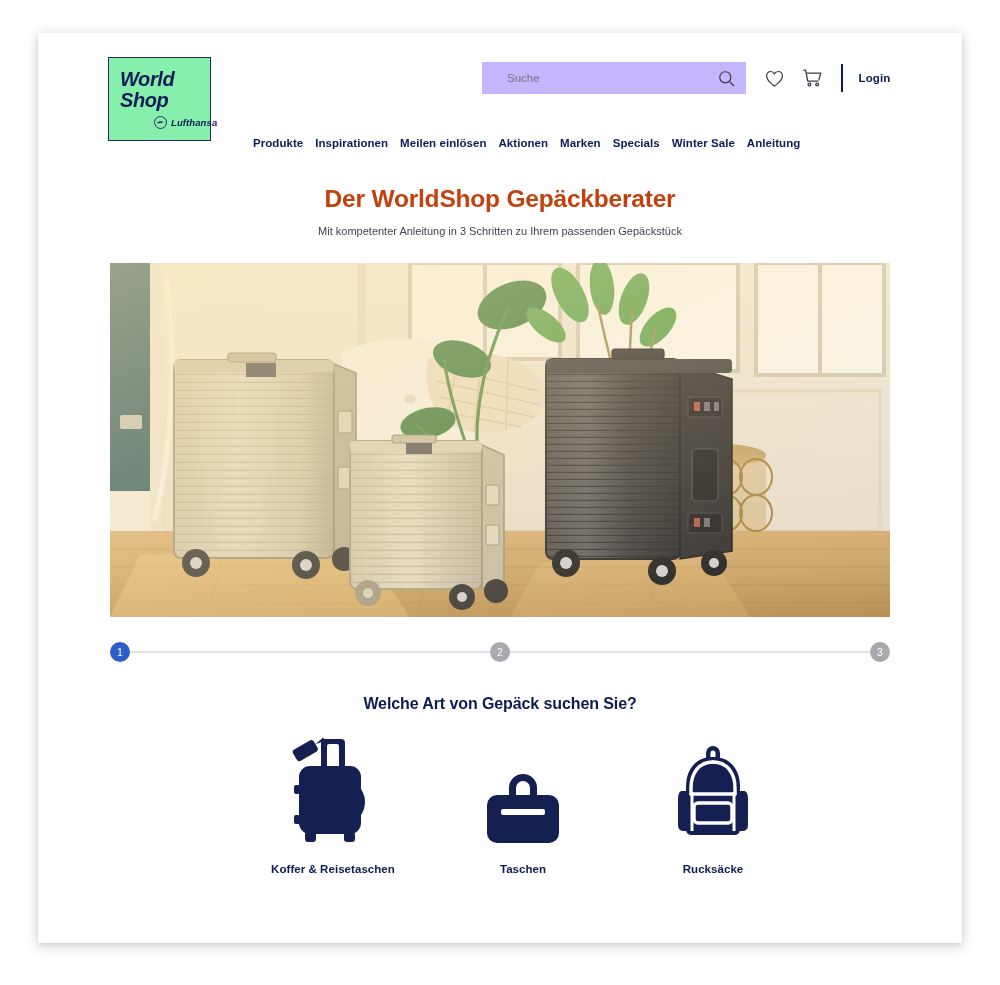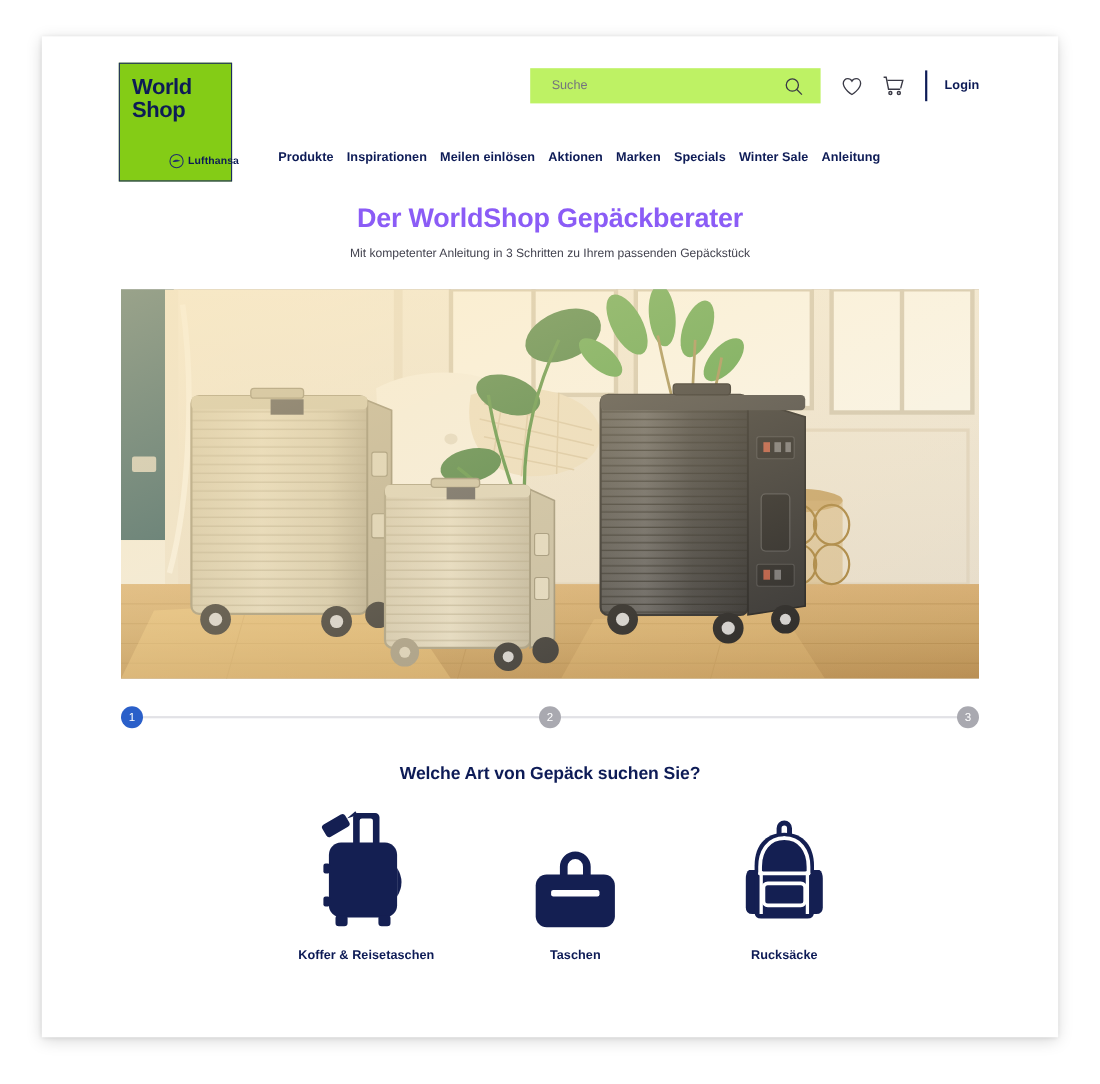--- a/index.html
+++ b/index.html
@@ -27,23 +27,24 @@
   .header {
     position: relative;
     height: 130px;
   }
 
   .logo-box {
     position: absolute;
     left: 70px;
     top: 24px;
     width: 103px;
-    height: 108px;
+    height: 84px;
     border: 1.6px solid #1d2b61;
-    background: #84cc16;
+    background: #86efac;
+    font-style: italic;
   }
   .logo-word {
     position: absolute;
     left: 11px;
     top: 11px;
     color: #0d1b56;
     font-size: 20px;
     font-weight: bold;
     line-height: 21px;
     letter-spacing: -0.4px;
@@ -75,25 +76,25 @@
   .search-row {
     position: absolute;
     left: 444px;
     top: 29px;
     display: flex;
     align-items: center;
   }
   .search-box {
     width: 264px;
     height: 32px;
-    background: #bef264;
+    background: #c4b5fd;
     display: flex;
     align-items: center;
     padding: 0 10px 0 14px;
-    justify-content: center;
+    justify-content: flex-end;
   }
   .search-input {
     border: none;
     background: transparent;
     outline: none;
     font-family: "Liberation Sans", sans-serif;
     font-size: 11.5px;
     color: #3a3a46;
     width: 210px;
   }
@@ -137,21 +138,21 @@
     font-size: 11.5px;
     font-weight: bold;
     text-decoration: none;
     letter-spacing: 0.05px;
     white-space: nowrap;
   }
 
   
   .title {
     text-align: center;
-    color: #8b5cf6;
+    color: #c2410c;
     font-size: 24.5px;
     font-weight: bold;
     letter-spacing: -0.2px;
     margin-top: 22px;
   }
   .subtitle {
     text-align: center;
     color: #43434f;
     font-size: 11px;
     margin-top: 12px;

